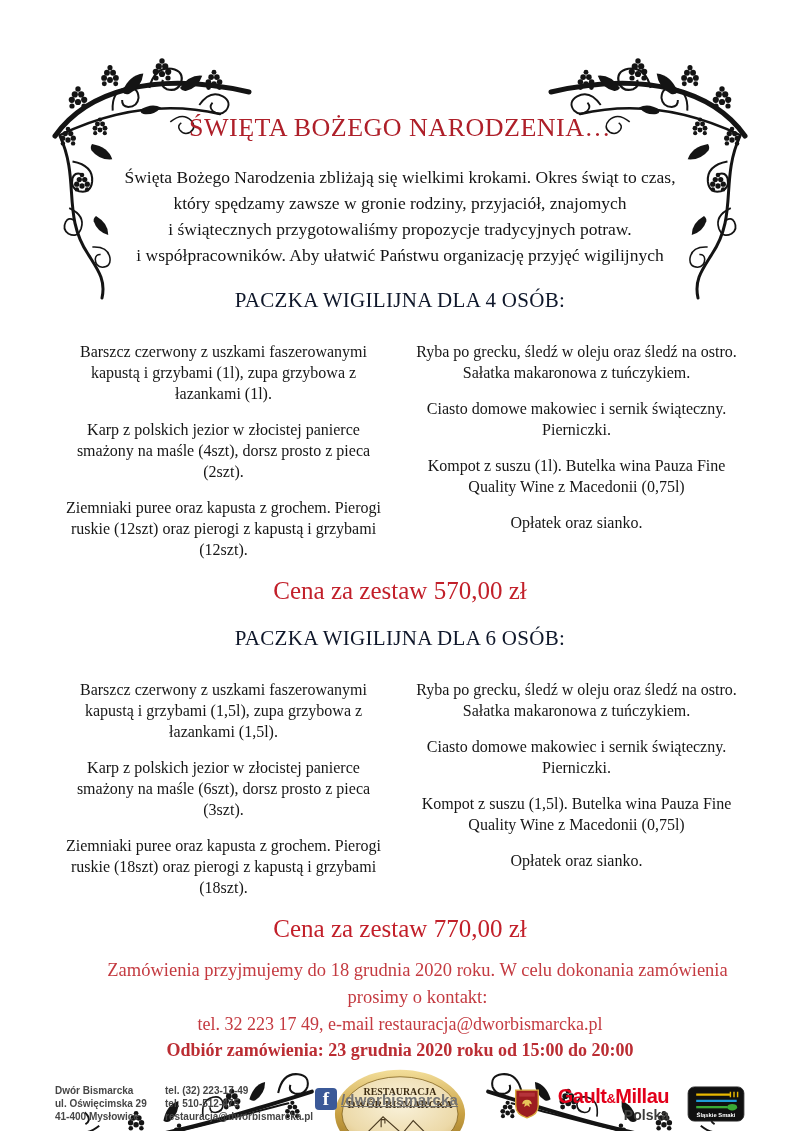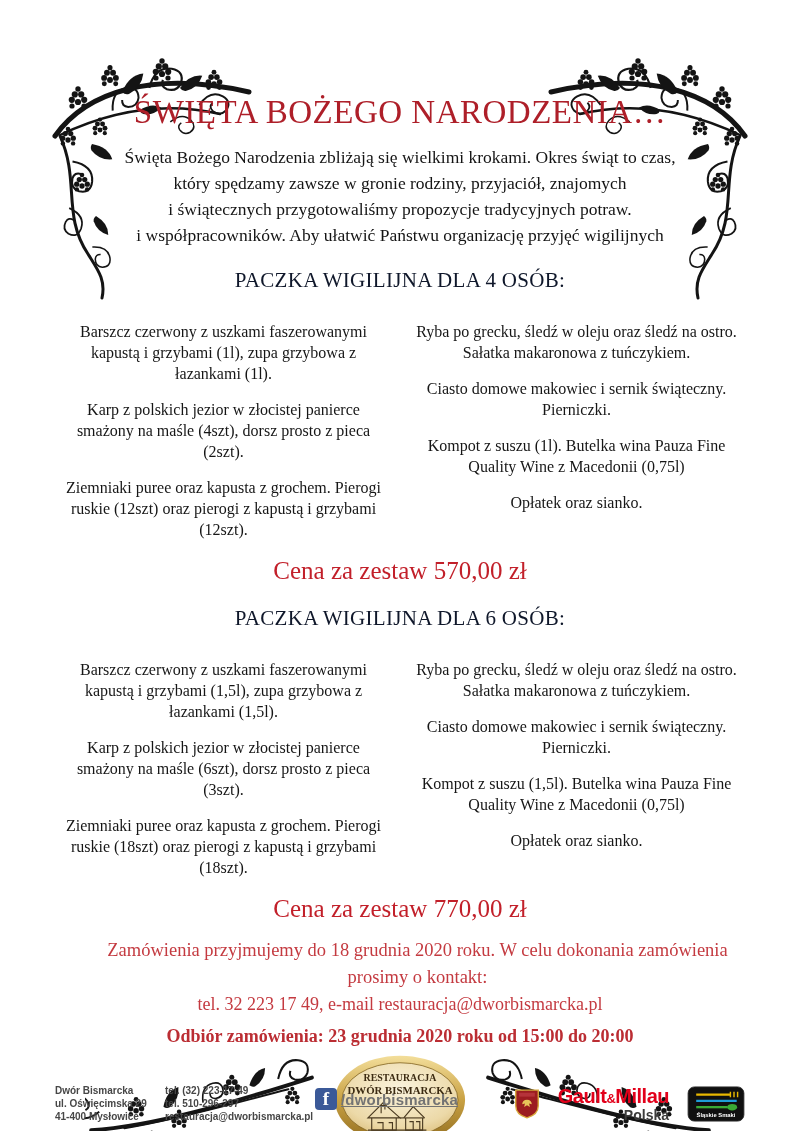--- a/index.html
+++ b/index.html
@@ -5,36 +5,36 @@
   html,body{margin:0;padding:0;}
   body{
     width:800px;height:1131px;
     background:#ffffff;
     font-family:"Liberation Serif", serif;
     position:relative;overflow:hidden;
     color:#161616;
   }
   .content{position:relative;text-align:center;padding-top:92px;}
   .title{
-    font-size:33px;line-height:40px;font-weight:normal;
-    color:#ae1f29;letter-spacing:0.5px;margin:0;
+    font-size:26px;line-height:40px;font-weight:normal;
+    color:#ae1f29;letter-spacing:0.5px;margin:16px;
   }
   .intro{margin-top:12px;font-size:17.5px;line-height:26px;color:#141414;}
   .section-heading{
     font-size:21px;line-height:28px;font-weight:normal;
     color:#0f172a;margin:18px 0 0;letter-spacing:0.3px;
   }
   .columns{display:flex;gap:26px;padding:0 60px;margin-top:27px;text-align:center;}
   .col{flex:1;font-size:16px;line-height:21px;}
   .col p{margin:0 0 15px;}
   .col p:last-child{margin-bottom:0;}
   .price{font-size:25px;line-height:30px;color:#c2202a;margin-top:16px;}
   .order-lines{margin-top:13px;color:#c43a40;font-size:18.5px;line-height:27px;padding-left:35px;}
   .order-contact{color:#c43a40;font-size:18px;line-height:24px;margin-top:1px;}
-  .order-pickup{color:#bb2d33;font-size:18px;line-height:24px;font-weight:bold;margin-top:8px;}
+  .order-pickup{color:#bb2d33;font-size:18px;line-height:24px;font-weight:bold;margin-top:2px;}
   .ornament{position:absolute;pointer-events:none;}
   .ornament.tl{left:52px;top:40px;}
   .ornament.tr{right:52px;top:40px;transform:scaleX(-1);}
   .logo-row{display:flex;align-items:center;justify-content:center;gap:14px;margin-top:6px;}
   .flourish-right{transform:scaleX(-1);}
   .gold-logo{display:block;}
   .footer{
     position:absolute;left:0;right:0;bottom:8px;
     display:flex;align-items:flex-start;
     padding:0 55px;
@@ -220,21 +220,21 @@
 </div>
 
 <div class="footer">
   <div class="footer-address">
     <div>Dwór Bismarcka</div>
     <div>ul. Oświęcimska 29</div>
     <div>41-400 Mysłowice</div>
   </div>
   <div class="footer-contact">
     <div>tel. (32) 223-17-49</div>
-    <div>tel. 510-296-297</div>
+    <div>tel. 510-512-475</div>
     <div>restauracja@dworbismarcka.pl</div>
   </div>
   <div class="fb-block">
     <div class="fb-icon">f</div>
     <div class="fb-handle">/dworbismarcka</div>
   </div>
   <div class="badge-row">
     <svg width="26" height="32" viewBox="0 0 30 36">
       <path d="M2,2 h26 v18 q0,10 -13,14 q-13,-4 -13,-14 z" fill="#9c1c20" stroke="#d8a93c" stroke-width="1.6"></path>
       <rect x="6" y="5" width="18" height="4.5" fill="#b5333a"></rect>

